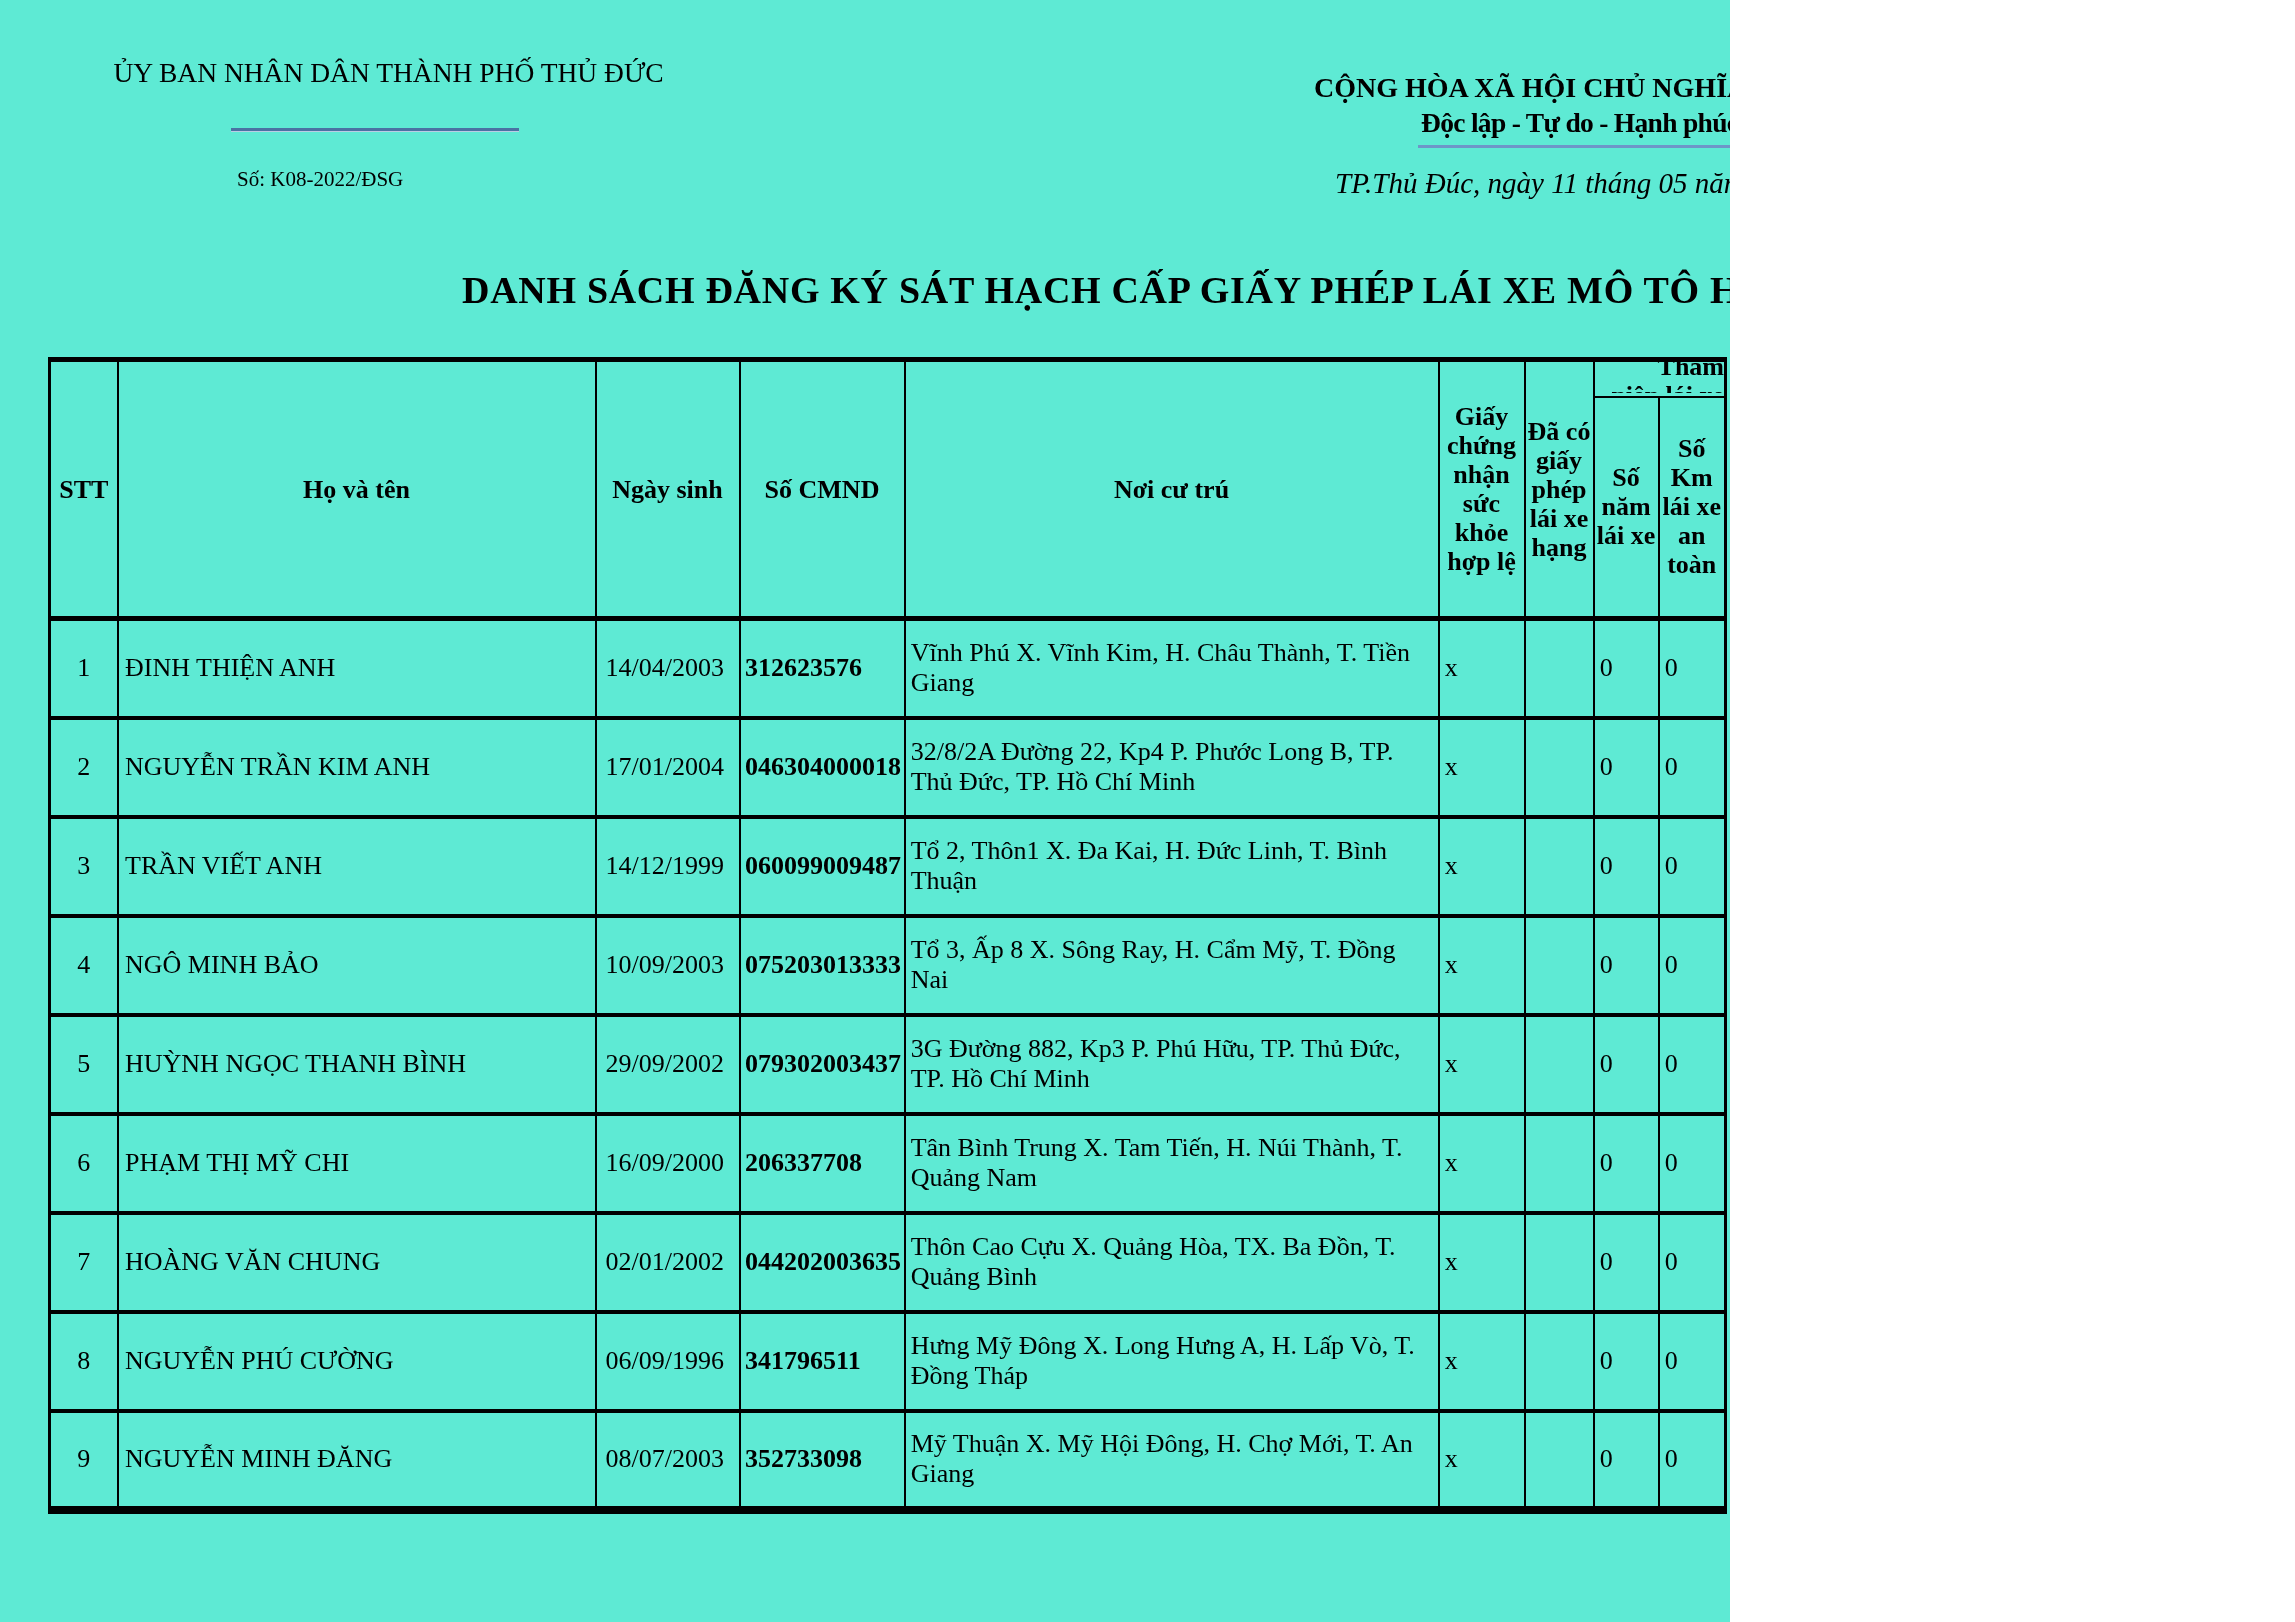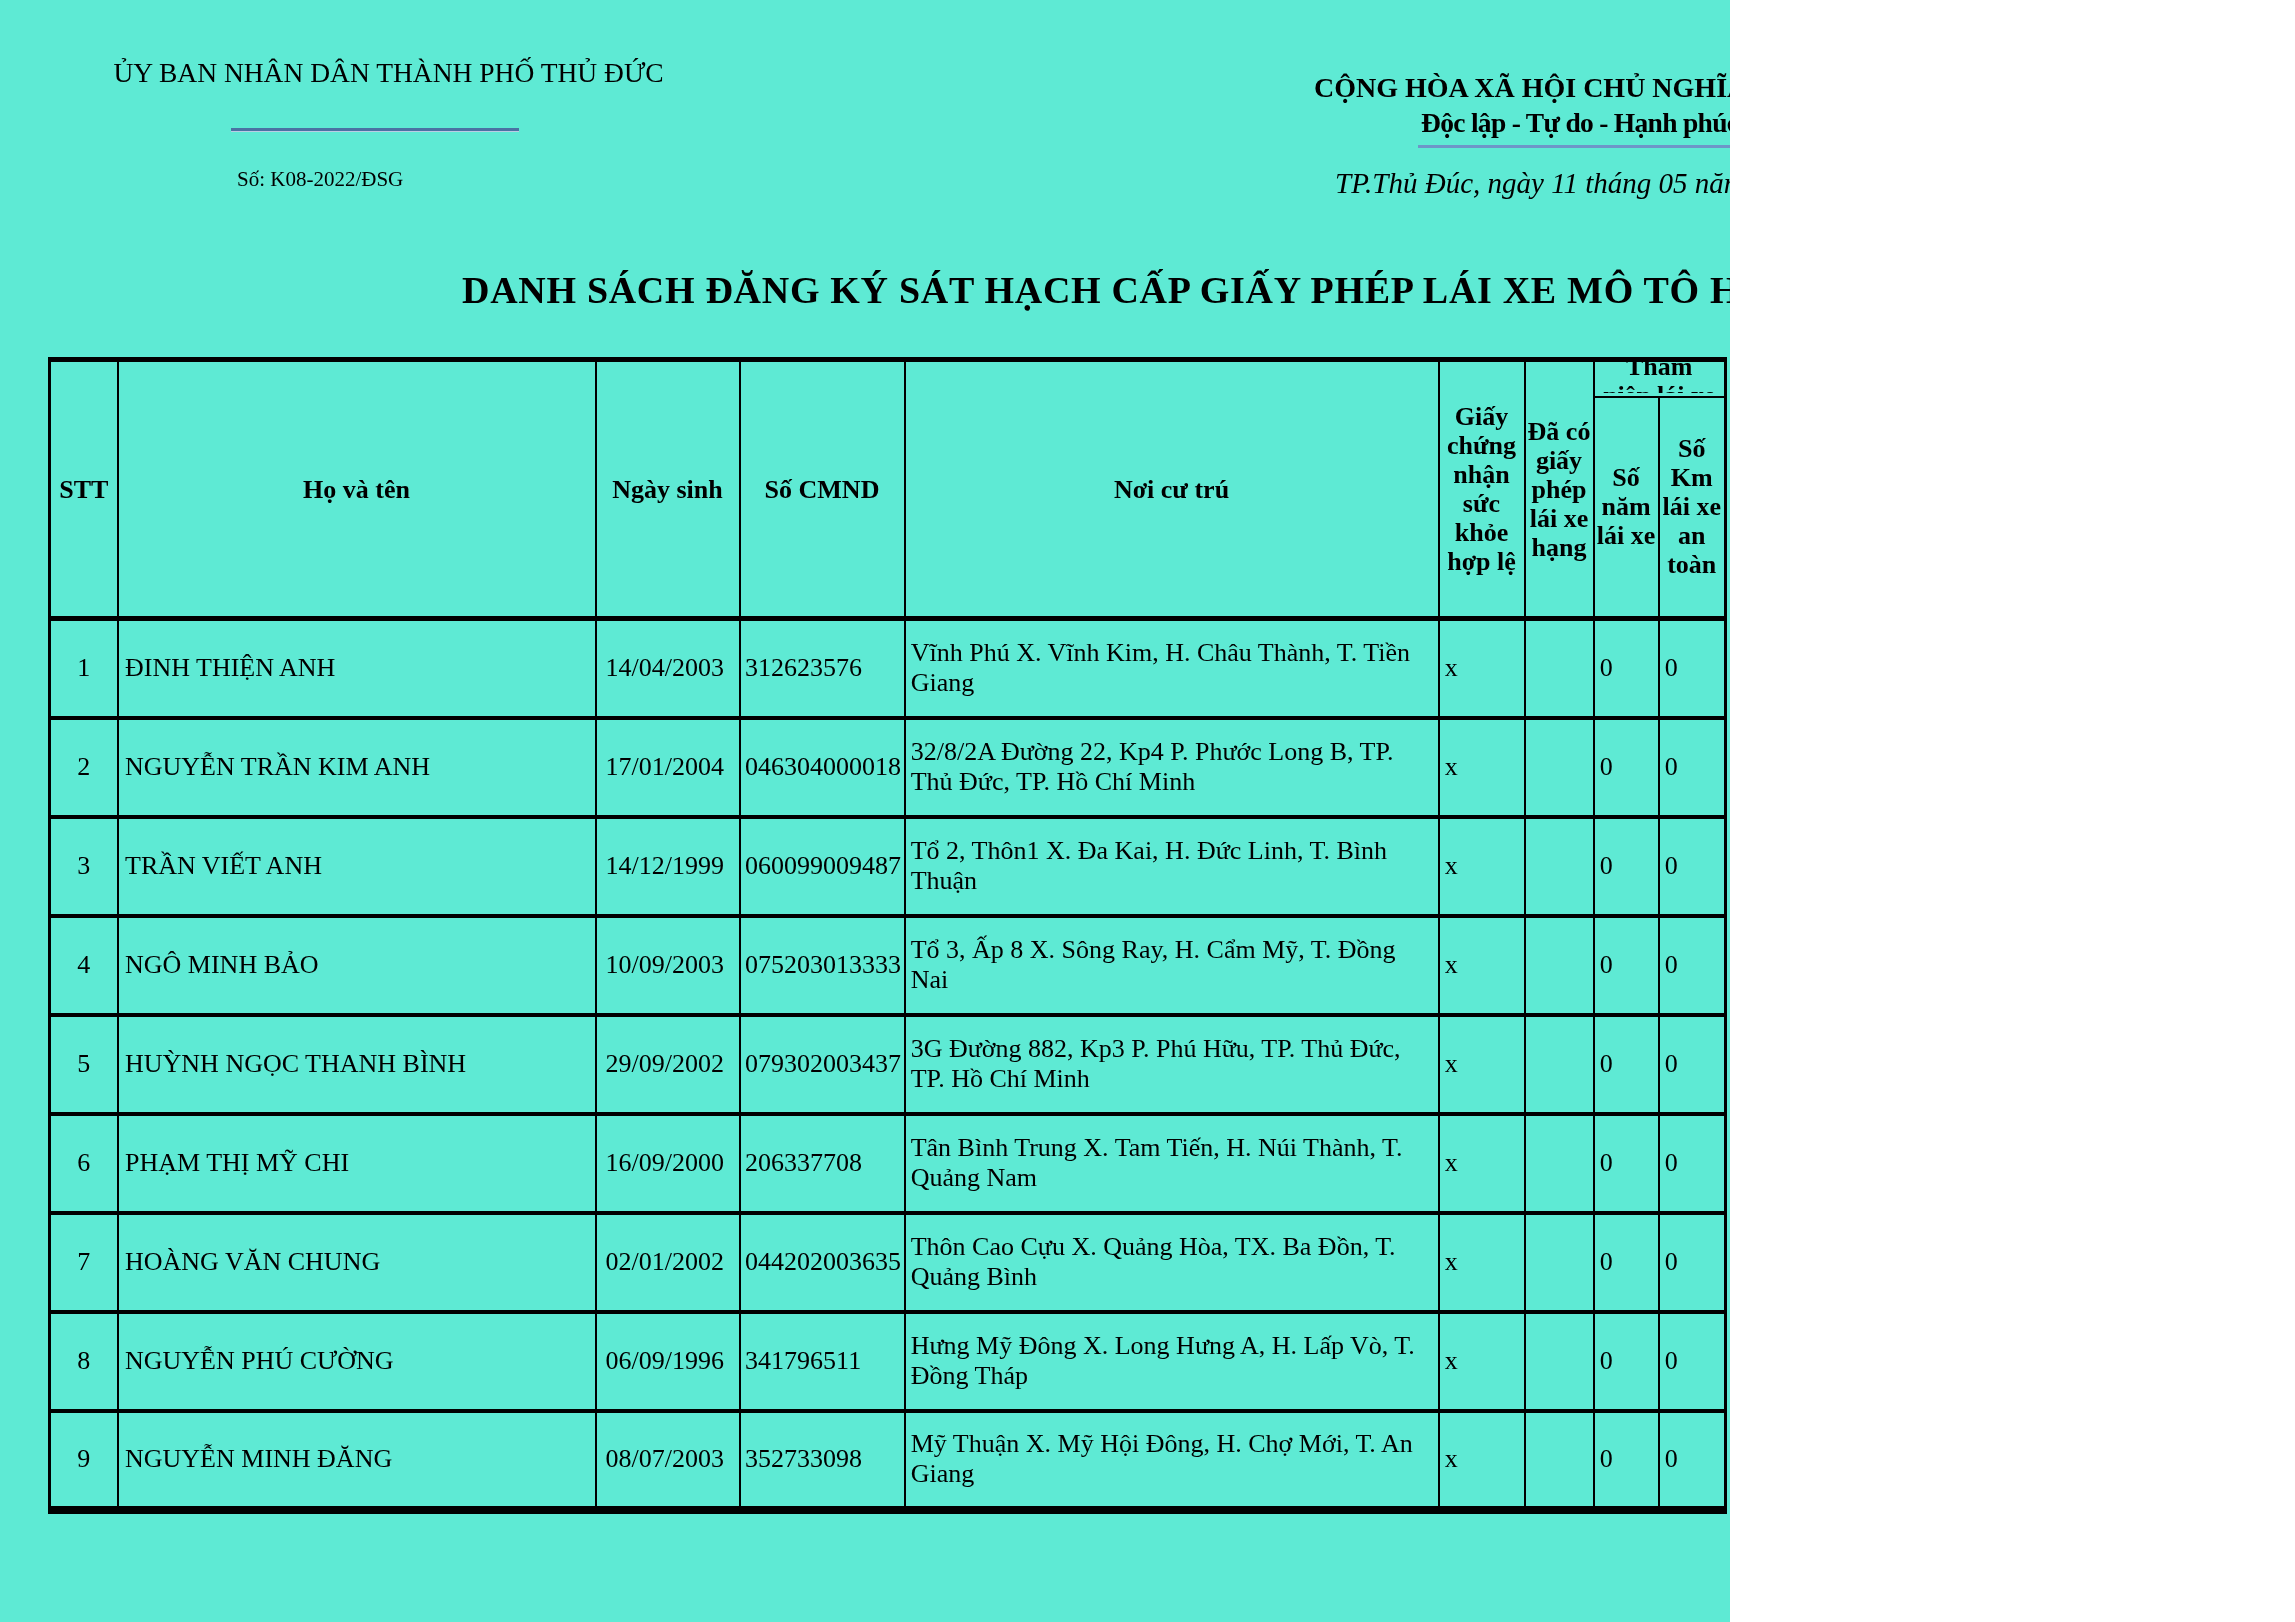--- a/index.html
+++ b/index.html
@@ -107,25 +107,25 @@
   .edge-r { border-right: 3.9px solid #000 !important; }
   tr.r td { border-top: 4.6px solid #000; }
   tr.r.first td { border-top: 5.9px solid #000; }
   tr.r.last td { border-bottom: 8.5px solid #000; }
   th.spanner {
     vertical-align: top;
     padding: 0;
     border-bottom: 2.6px solid #000;
   }
   .sp-win { height: 31px; overflow: hidden; }
-  .sp-txt { margin-top: -10.5px; line-height: 29px; font-weight: bold; text-align: center; }
+  .sp-txt { margin-top: -10.5px; line-height: 29px; font-weight: bold; text-align: right; }
   td.c-stt  { text-align: center; }
   td.c-name { padding-left: 6.5px; white-space: nowrap; }
   td.c-dob  { padding-left: 9px;  white-space: nowrap; }
-  td.c-cmnd { padding-left: 4.6px;  white-space: nowrap; overflow: visible; }
+  td.c-cmnd { padding-left: 4.6px;  white-space: nowrap; overflow: visible; font-weight: bold; }
   td.c-addr { padding: 0 2.6px 0 5.2px; line-height: 30px; }
   td.c-mark { padding-left: 5.2px; }
 </style>
 </head>
 <body>
 
 <div class="doc-clip">
 
   <div class="org-block">
     <div>ỦY BAN NHÂN DÂN THÀNH PHỐ THỦ ĐỨC</div>

